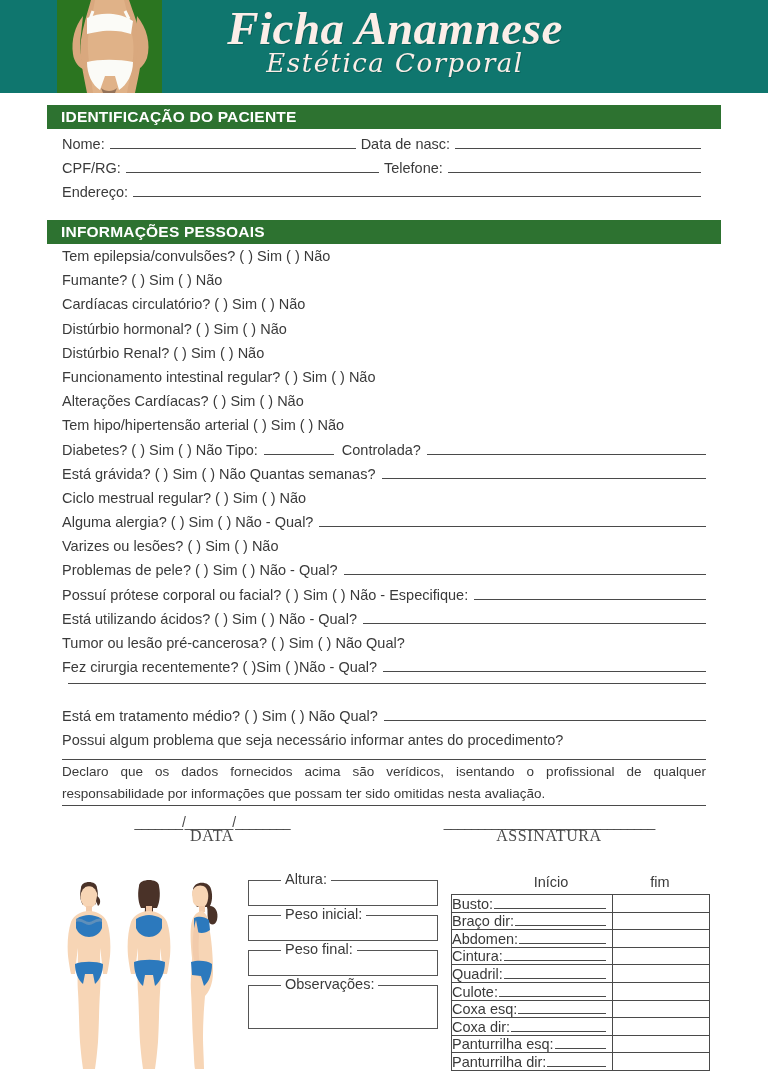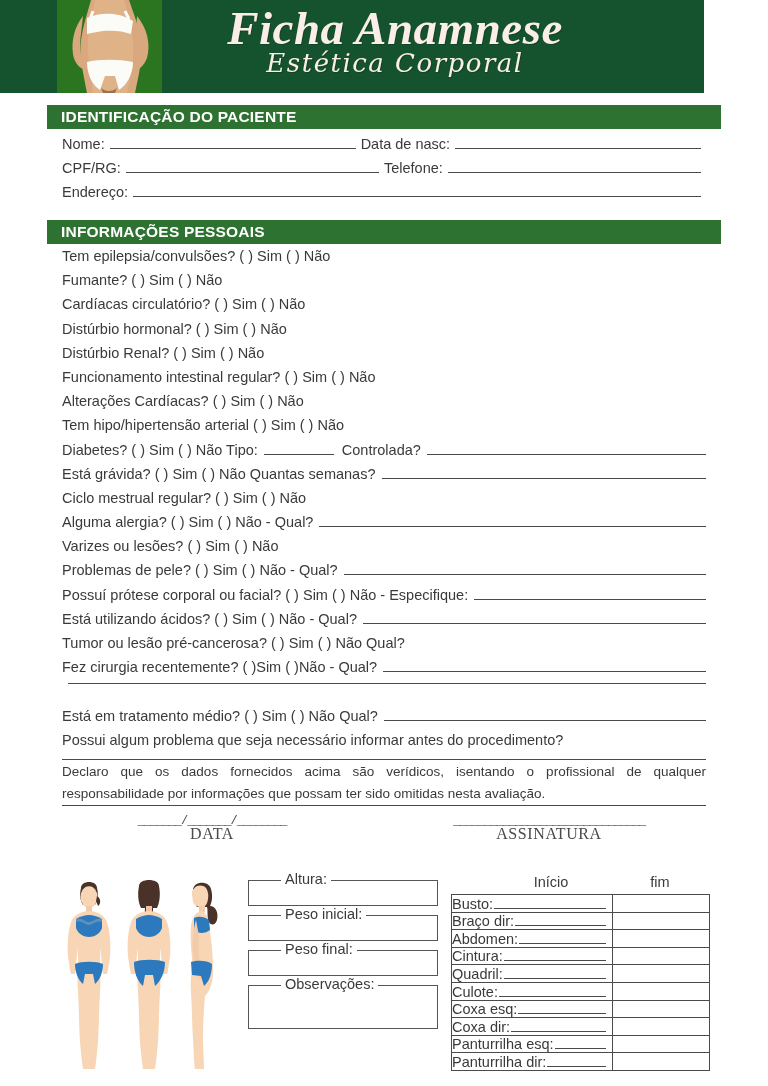--- a/index.html
+++ b/index.html
@@ -13,23 +13,23 @@
     height: 1086px;
     overflow: hidden;
     font-family: "Liberation Sans", sans-serif;
     color: #3a3a3a;
     position: relative;
   }
 
   
   .banner {
     position: relative;
-    width: 704px;
+    width: 768px;
     height: 93px;
-    background: #14532d;
+    background: #0f766e;
     overflow: hidden;
   }
   .banner-photo {
     position: absolute;
     left: 57px;
     top: 0px;
     width: 105px;
     height: 93px;
     overflow: hidden;
   }
@@ -148,23 +148,23 @@
   .sign-date {
     width: 300px;
     text-align: center;
   }
   .sign-assin {
     flex: 1 1 auto;
     text-align: center;
     padding-left: 30px;
   }
   .dash-line {
-    font-family: Liberation Mono, monospace;
+    font-family: Liberation Sans, sans-serif;
     letter-spacing: -1px;
-    font-size: 12px;
+    font-size: 14px;
     color: #4a4a4a;
     white-space: nowrap;
   }
   .sign-caption {
     font-family: "Liberation Serif", "DejaVu Serif", serif;
     font-size: 16px;
     color: #4a4a4a;
     letter-spacing: 0.6px;
     margin-top: -3px;
   }

